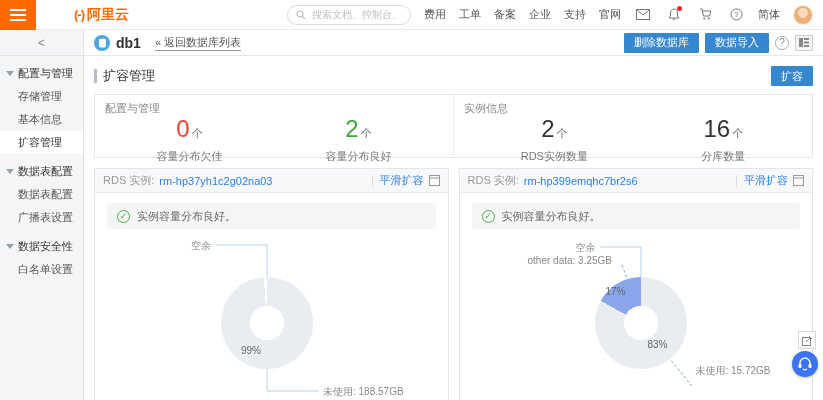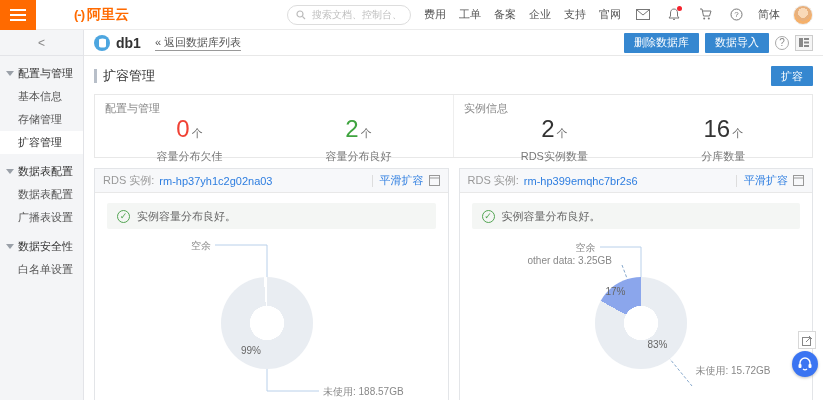--- a/index.html
+++ b/index.html
@@ -146,22 +146,22 @@
 
   <div class="sidebar">
     <div class="collapse">
       <span>&lt;</span>
     </div>
     <div class="side-section">
       <div class="side-head">
         <span class="tri"></span>
         <span>配置与管理</span>
       </div>
+      <div class="side-item">存储管理</div>
       <div class="side-item">基本信息</div>
-      <div class="side-item">存储管理</div>
       <div class="side-item selected">扩容管理</div>
     </div>
     <div class="side-section">
       <div class="side-head">
         <span class="tri"></span>
         <span>数据表配置</span>
       </div>
       <div class="side-item">数据表配置</div>
       <div class="side-item">广播表设置</div>
     </div>

